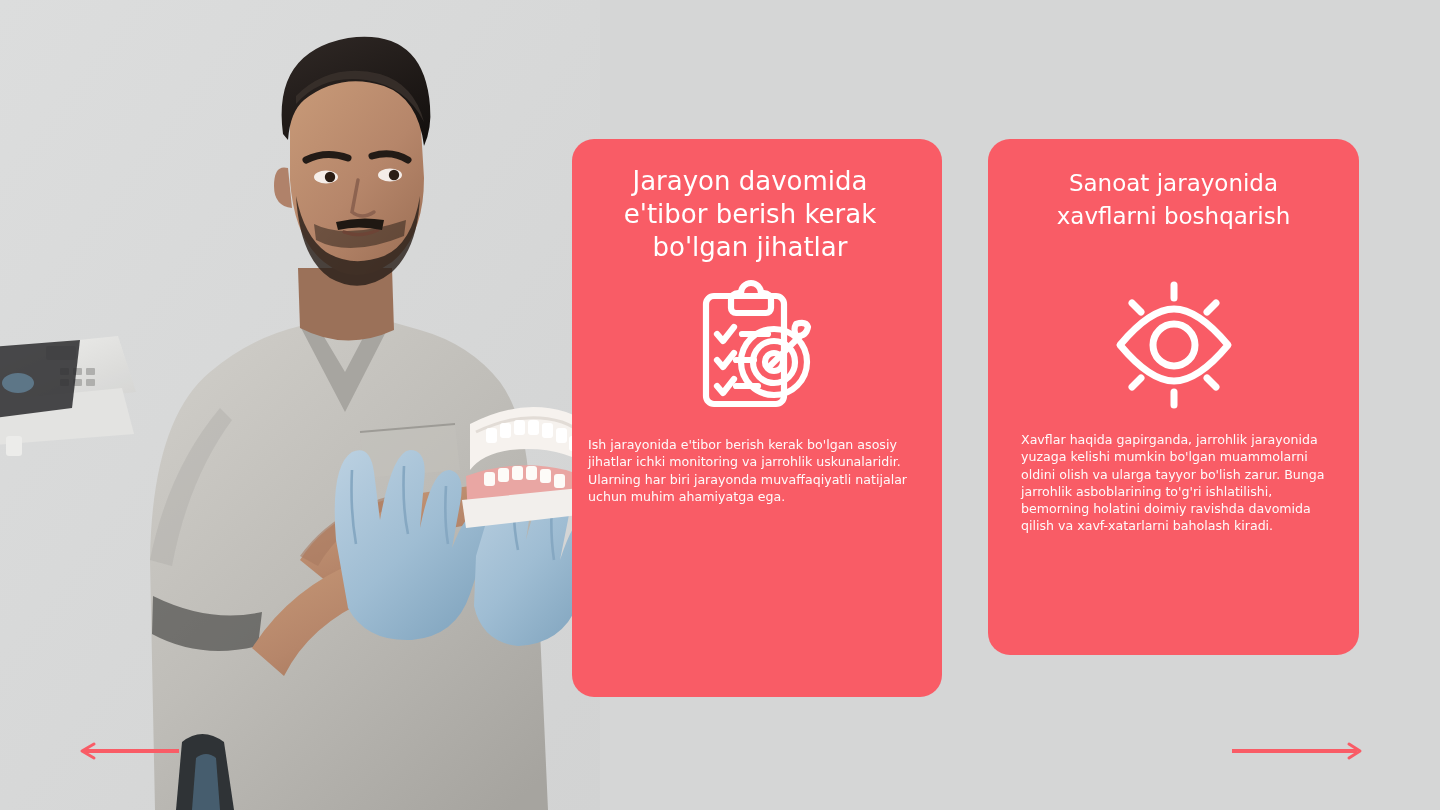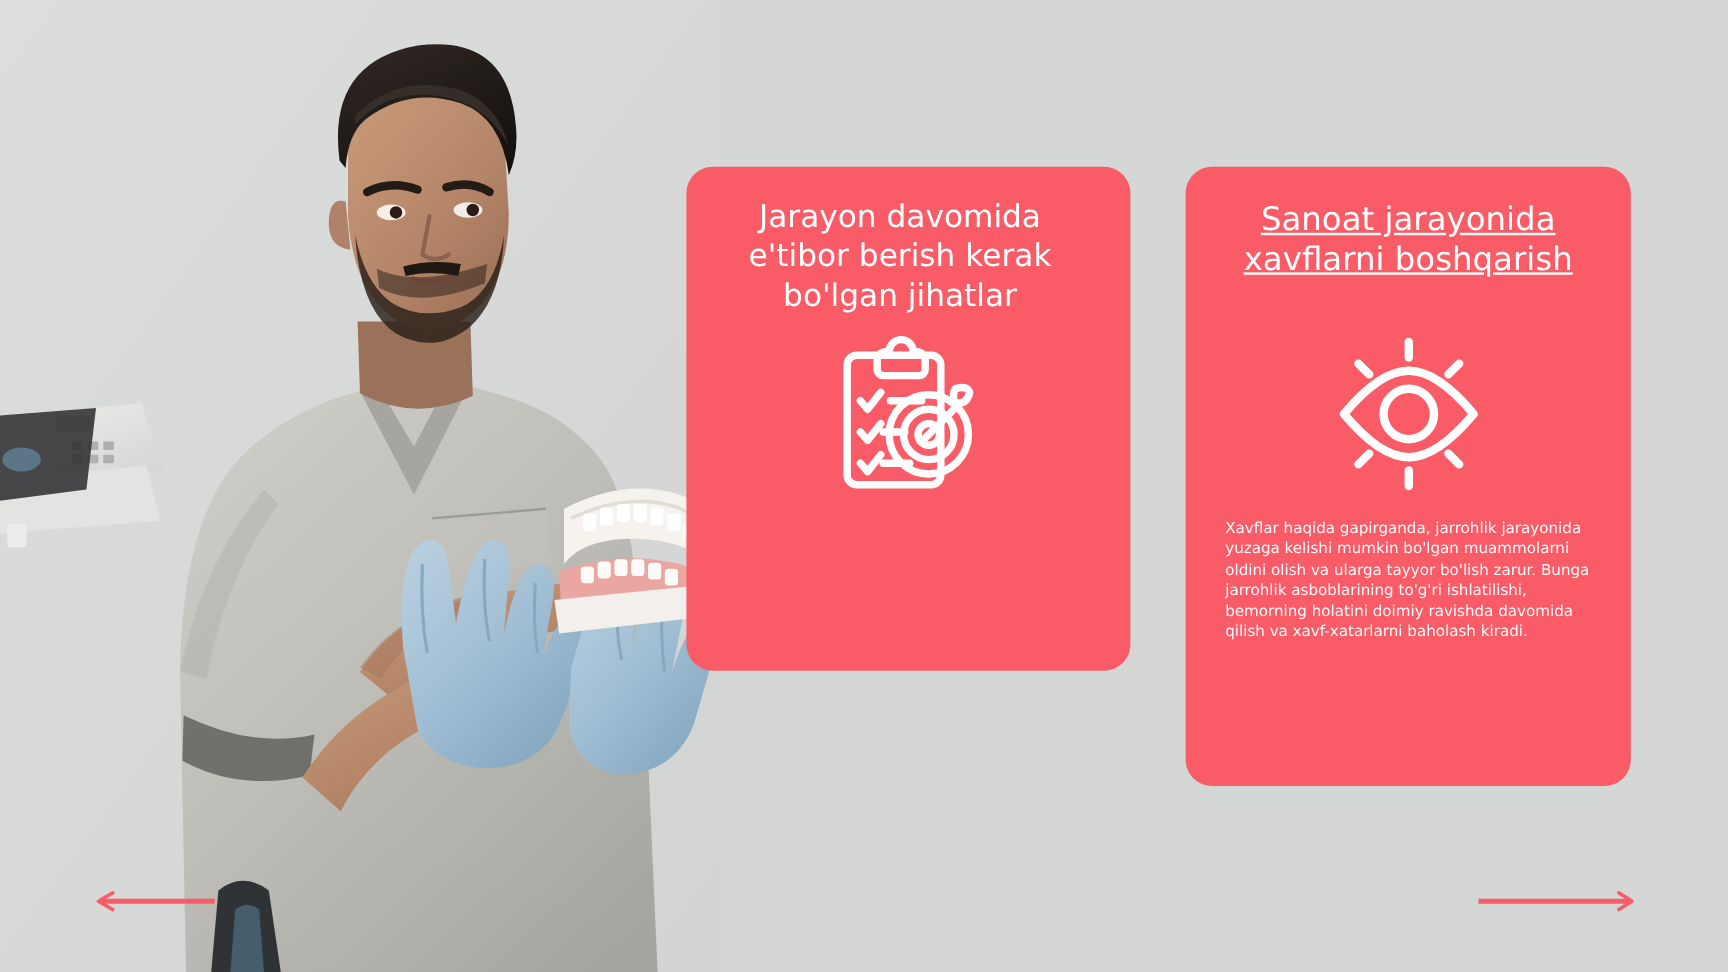--- a/index.html
+++ b/index.html
@@ -34,44 +34,43 @@
     position: absolute;
     background: #f95c66;
     border-radius: 22px;
     box-sizing: border-box;
     overflow: hidden;
   }
   .card-left {
     left: 572px;
     top: 139px;
     width: 370px;
-    height: 420px;
+    height: 558px;
     padding: 26px 30px 0 16px;
   }
   .card-right {
     left: 988px;
     top: 139px;
     width: 371px;
     height: 516px;
     padding: 28px 33px 0 33px;
   }
 
   .card-title {
     color: #ffffff;
     font-size: 26px;
     line-height: 33px;
     font-weight: 400;
     text-align: center;
     letter-spacing: 0px;
     margin: 0;
   }
   .card-right .card-title {
-    font-size: 27px;
+    font-size: 23px;
     line-height: 33px;
-    text-decoration: underline;
   }
 
   .icon-slot {
     display: flex;
     align-items: center;
     justify-content: center;
   }
   .icon-left-slot { height: 148px; margin-top: 10px; }
   .icon-right-slot { height: 152px; margin-top: 36px; }
 
@@ -272,20 +271,21 @@
 
         <circle cx="90" cy="84" r="33"></circle>
         <circle cx="90" cy="84" r="21"></circle>
         <circle cx="90" cy="84" r="9"></circle>
 
         <path d="M86 88 L116 58"></path>
         <path d="M112 46 q10 -3 12 3 q-2 10 -12 9 q-3 -7 0 -12 Z"></path>
       </svg>
     </div>
 
+    <p class="card-body body-left">Ish jarayonida e'tibor berish kerak bo'lgan asosiy jihatlar ichki monitoring va jarrohlik uskunalaridir. Ularning har biri jarayonda muvaffaqiyatli natijalar uchun muhim ahamiyatga ega.</p>
   </div>
 
   <div class="card card-right">
     <h2 class="card-title">Sanoat jarayonida xavflarni boshqarish</h2>
 
     <div class="icon-slot icon-right-slot">
       <svg width="128" height="128" viewBox="0 0 128 128" fill="none" stroke="#ffffff" stroke-width="7" stroke-linecap="round" stroke-linejoin="round">
 
         <path d="M10 64 Q40 28 64 28 Q88 28 118 64 Q88 100 64 100 Q40 100 10 64 Z"></path>
 

